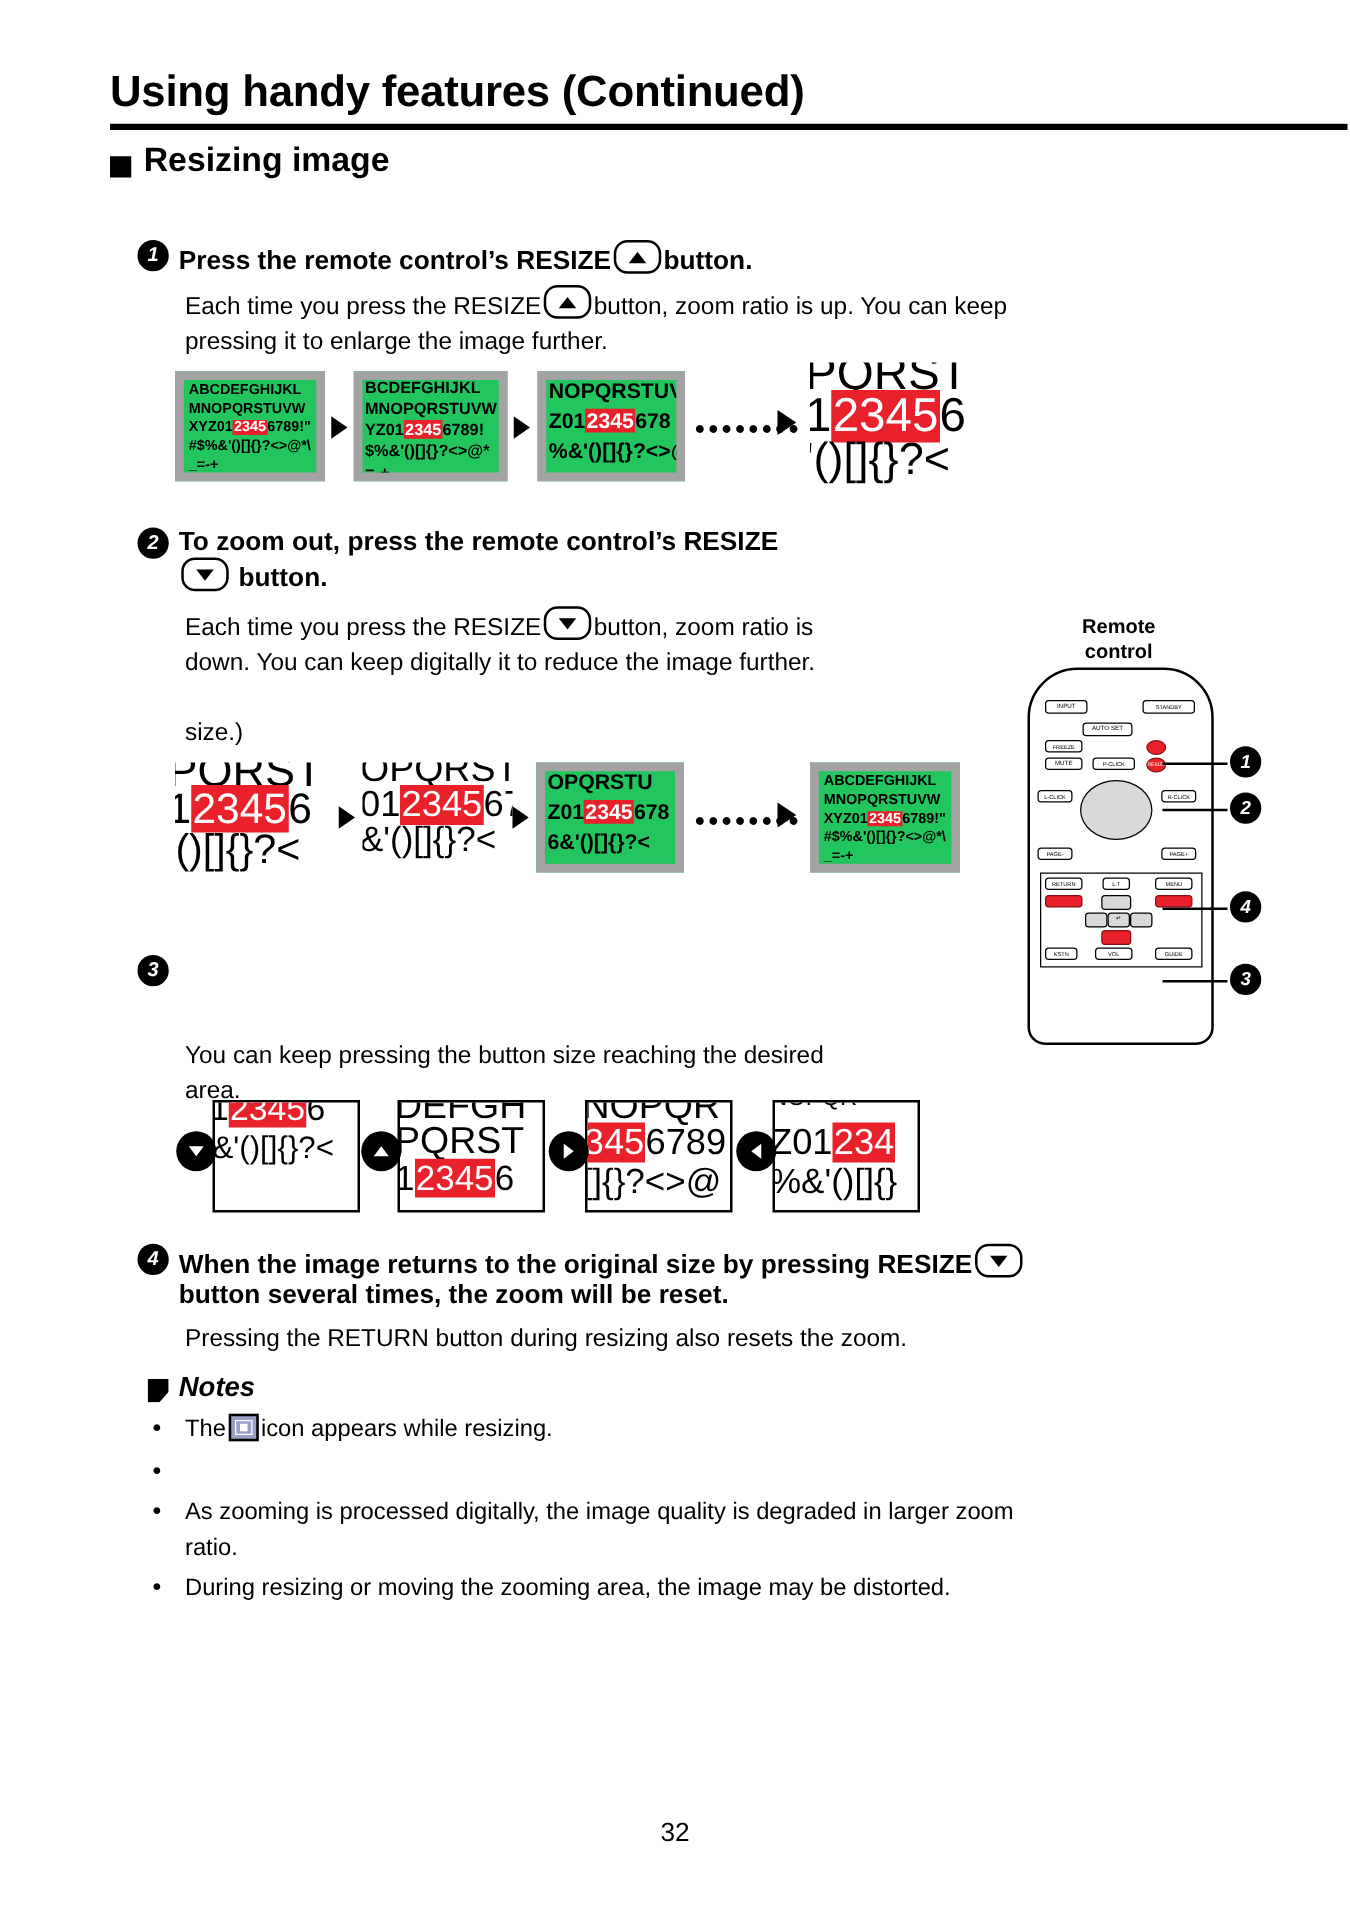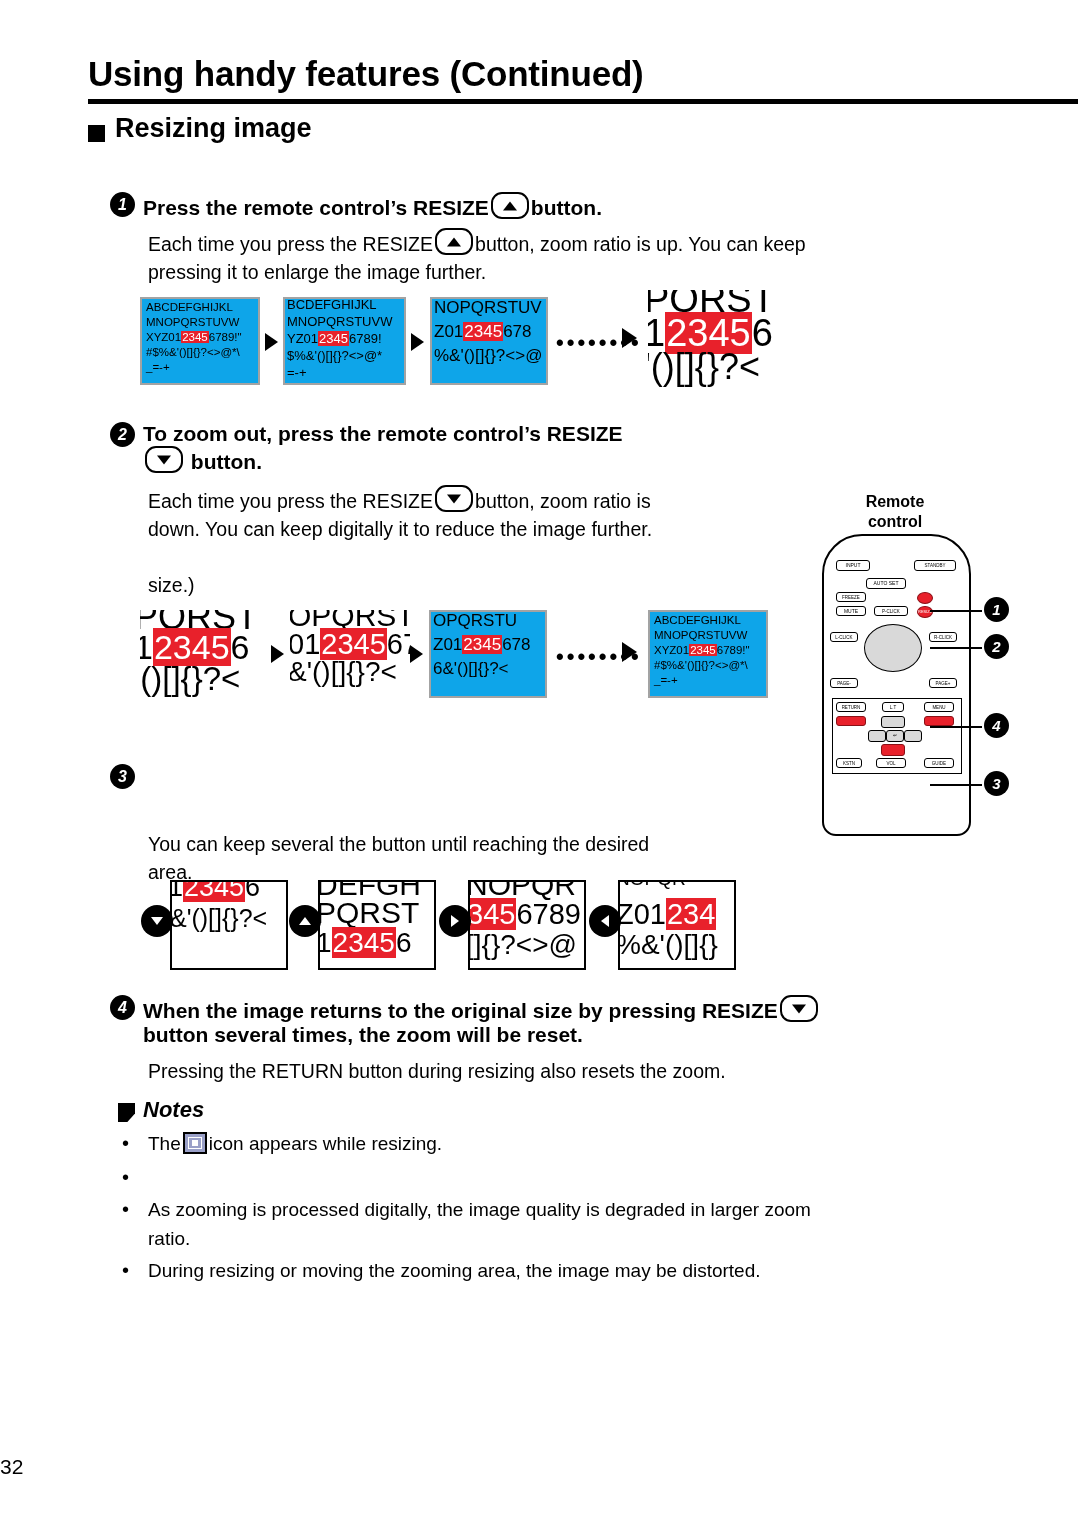--- a/index.html
+++ b/index.html
@@ -135,24 +135,25 @@
     transform: translate(-50%,-50%);
   }
   .rbtn.down i { border-left:6px solid transparent;border-right:6px solid transparent;border-top:8px solid #fff; }
   .rbtn.up i   { border-left:6px solid transparent;border-right:6px solid transparent;border-bottom:8px solid #fff; }
   .rbtn.left i { border-top:6px solid transparent;border-bottom:6px solid transparent;border-right:8px solid #fff; }
   .rbtn.right i{ border-top:6px solid transparent;border-bottom:6px solid transparent;border-left:8px solid #fff; }
 
   
   .panel {
     position: absolute;
-    border: 2px solid #a3a3a3;
-    background: #0ea5e9;
+    border: 7px solid #a3a3a3;
+    background: #22c55e;
     overflow: hidden;
     box-sizing: border-box;
+    font-weight: bold;
   }
   .panel .ln {
     position: absolute;
     white-space: nowrap;
     font-family: "Liberation Sans", sans-serif;
     color: #000;
   }
   .hl {
     background: #e8212b;
     color: #fff;
@@ -285,20 +286,21 @@
     position: absolute;
     left: 7px; top: 6px;
     width: 6px; height: 6px;
     background: #fff;
   }
 
   .page-no {
     position: absolute;
     left: 0; top: 1455px;
     width: 1080px;
+    text-align: center;
     font-size: 21px;
   }
 </style>
 </head>
 <body>
 
 <div class="page">
 
   <div class="page-title">Using handy features (Continued)</div>
   <div class="title-rule"></div>
@@ -434,21 +436,21 @@
   <div class="lead" style="left:930px; top:610px; width:52px;"></div>
   <div class="cal" style="left:984px; top:634px;">2</div>
   <div class="lead" style="left:930px; top:647px; width:52px;"></div>
   <div class="cal" style="left:984px; top:713px;">4</div>
   <div class="lead" style="left:930px; top:726px; width:52px;"></div>
   <div class="cal" style="left:984px; top:771px;">3</div>
   <div class="lead" style="left:930px; top:784px; width:52px;"></div>
 
   <div class="step-num" style="left:110px; top:764px;">3</div>
   <div class="body-text" style="left:148px; top:830px; width:680px;">
-    <span>You can keep several the button until reaching the desired</span><br>
+    <span>You can keep pressing the button size reaching the desired</span><br>
     <span>area.</span>
   </div>
 
   <div style="position:absolute; left:170px; top:880px; width:118px; height:90px; border:2px solid #000; overflow:hidden; box-sizing:border-box;">
     <div class="ln" style="position:absolute; left:-4px; top:-10px; font-size:27px;"><span>1</span><span class="hl">2345</span><span>6</span></div>
     <div class="ln" style="position:absolute; left:-2px; top:22px; font-size:25px;">&amp;'()[]{}?&lt;</div>
   </div>
   <div class="rbtn down" style="position:absolute; left:140px; top:905px; width:32px; height:32px;">
       <i></i>
     </div>

